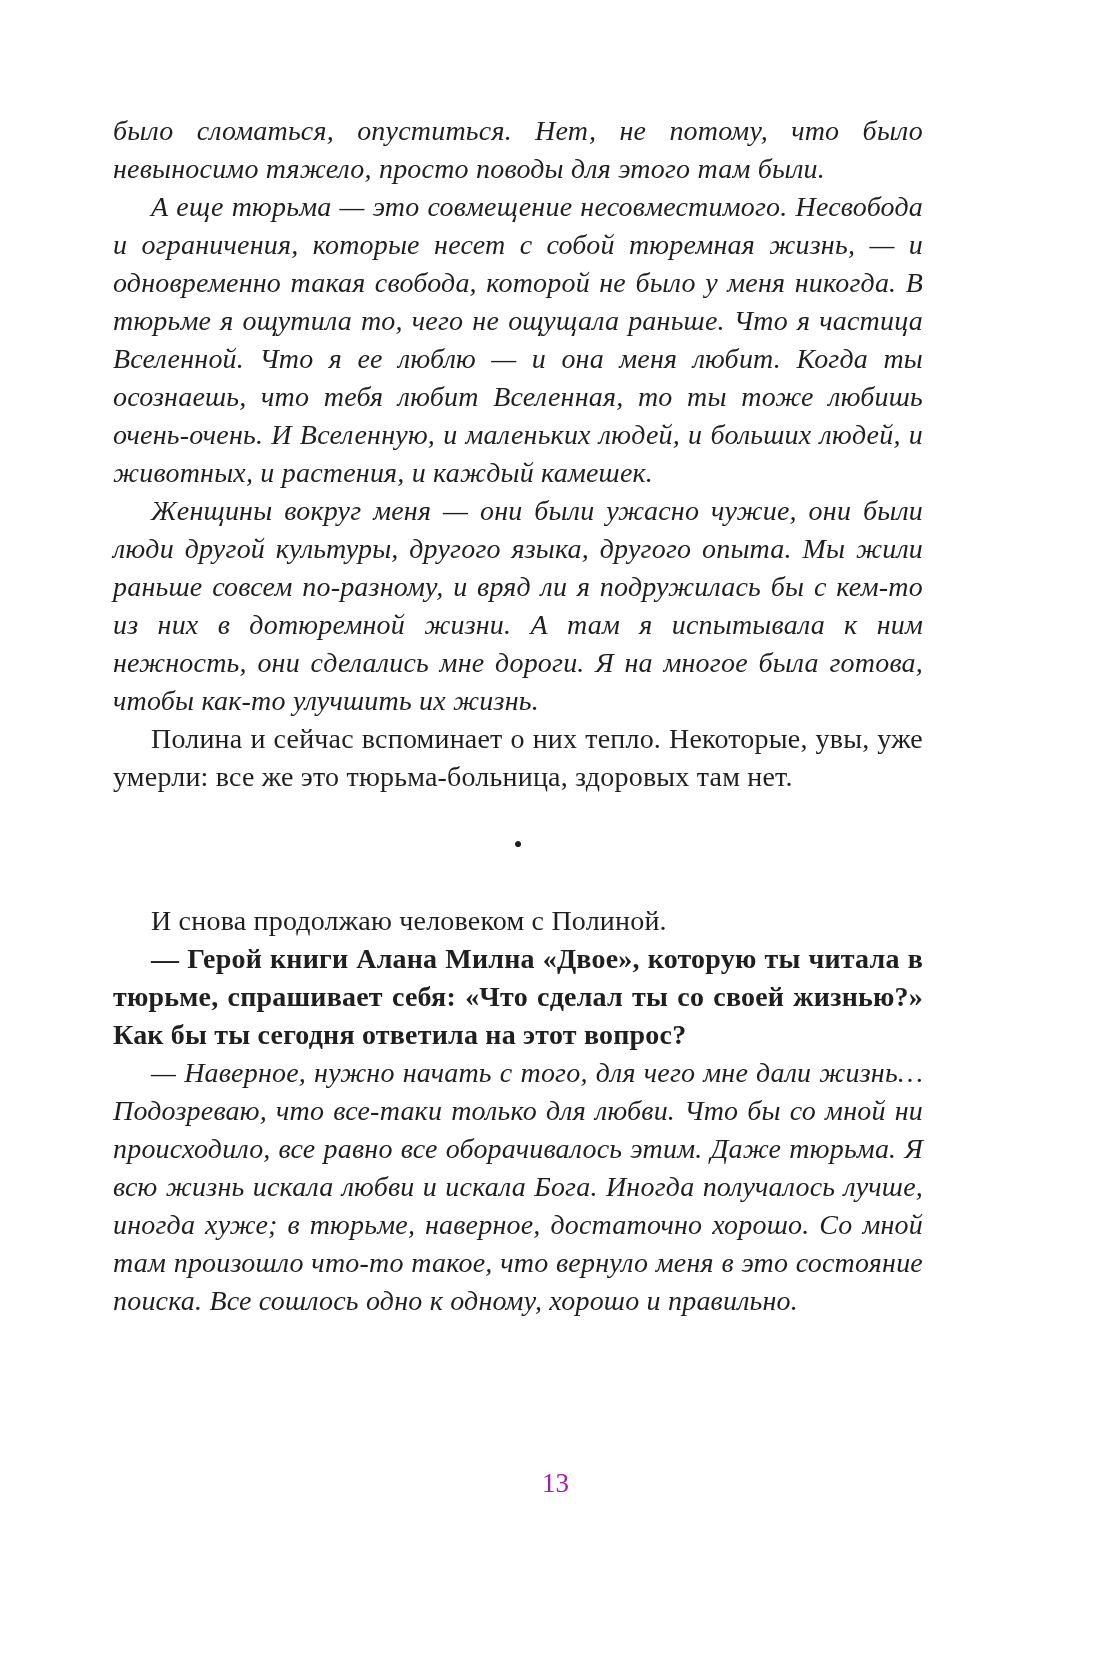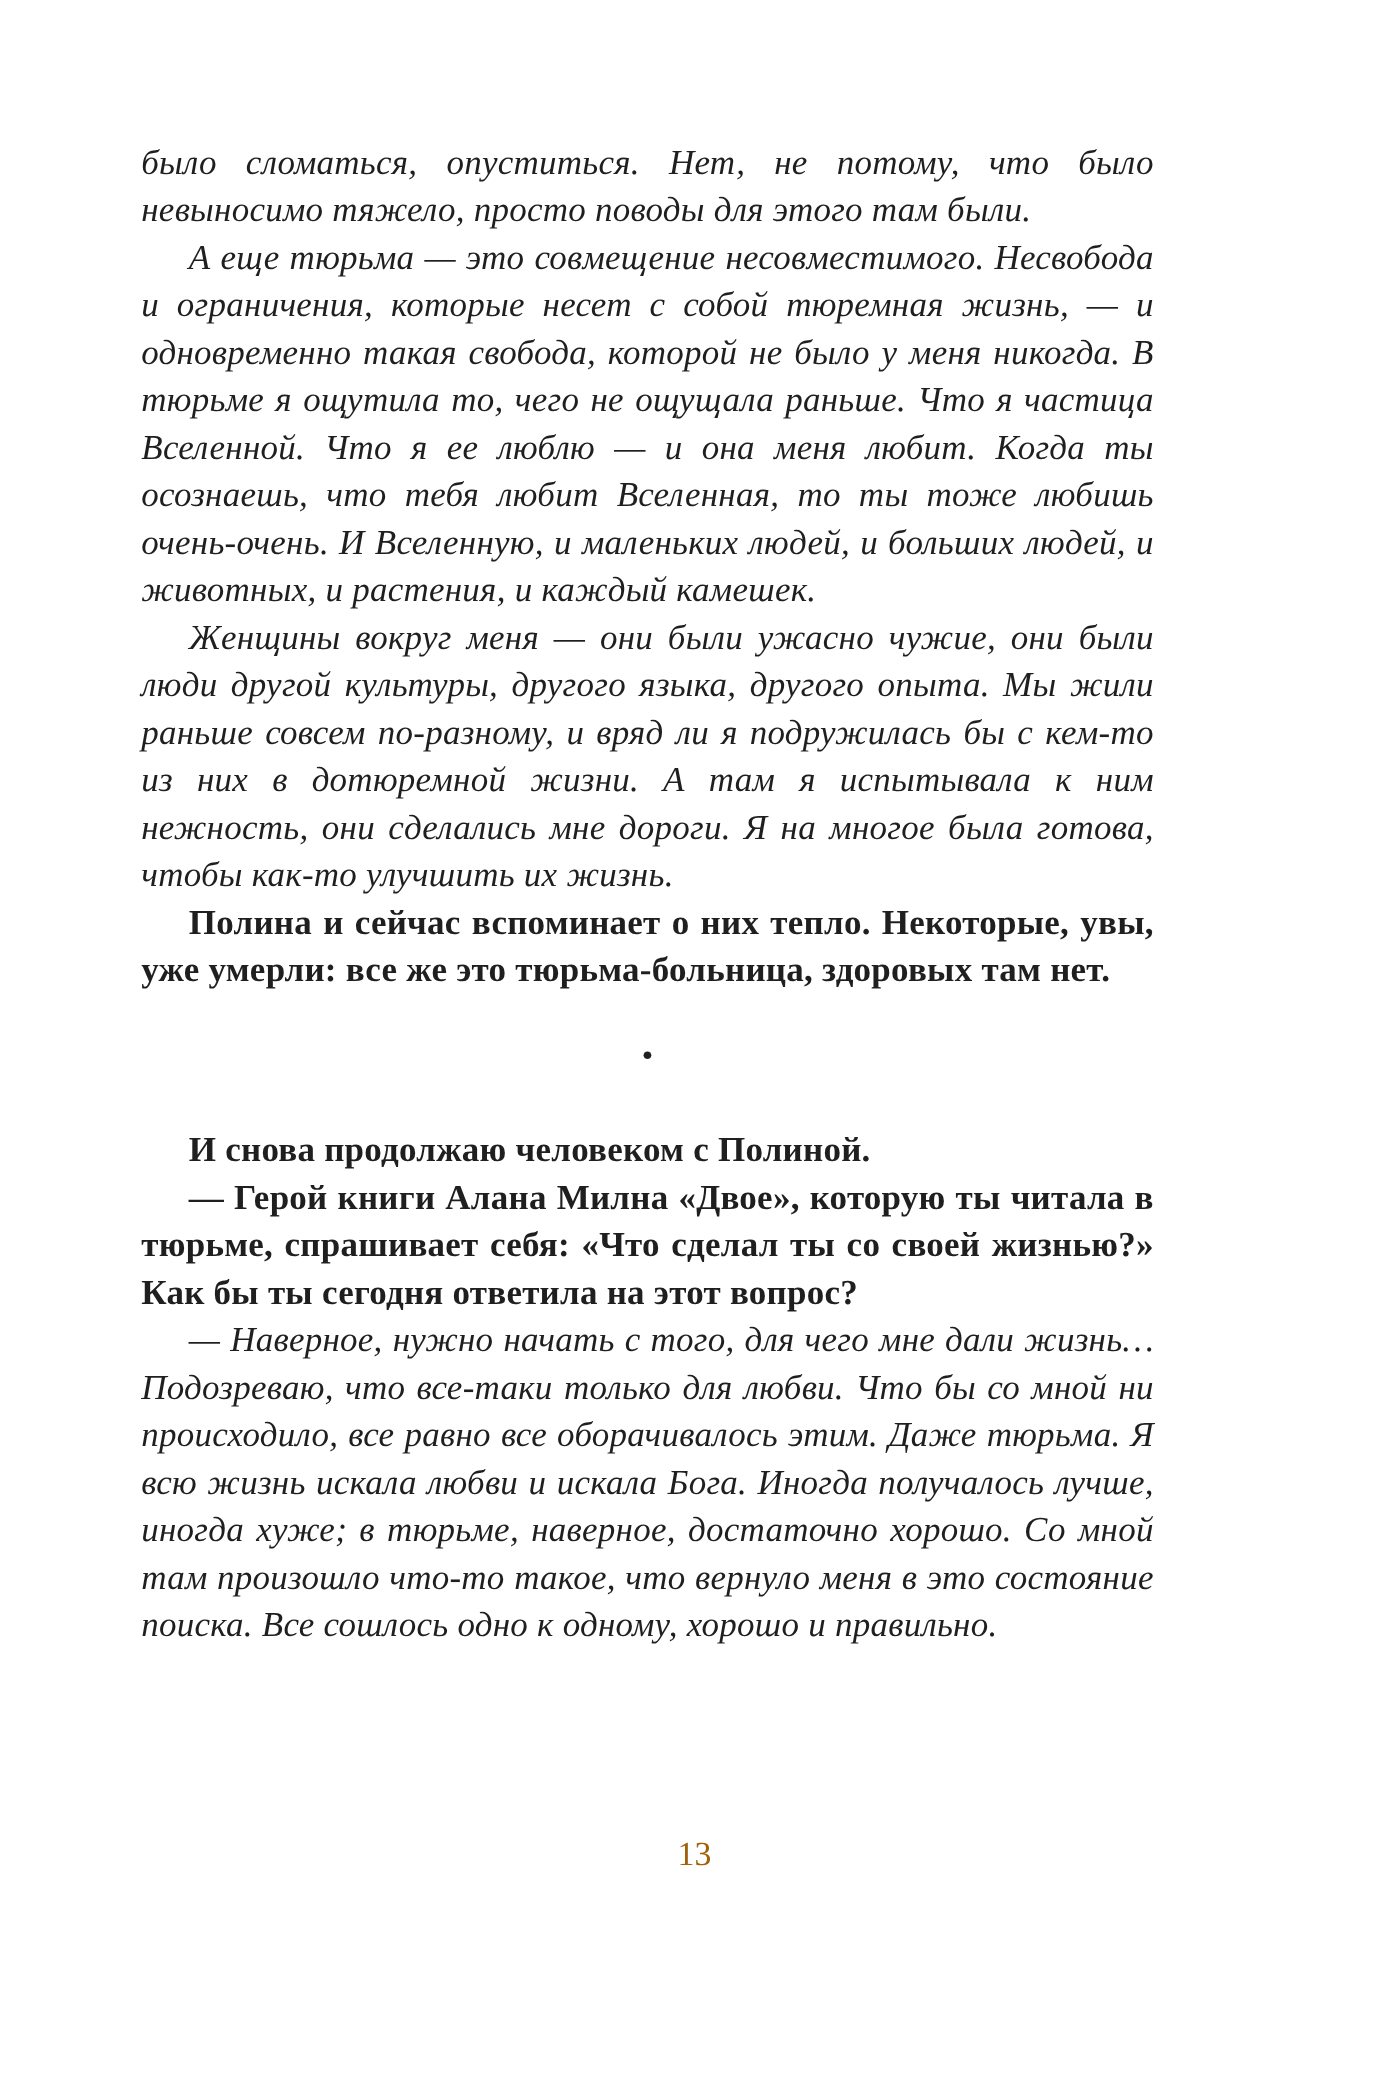--- a/index.html
+++ b/index.html
@@ -37,40 +37,40 @@
   .para.italic {
     font-style: italic;
   }
   .para.bold {
     font-weight: bold;
     font-style: normal;
     font-family: Liberation Serif, serif;
   }
   .para.regular {
     font-style: normal;
-    font-weight: bold;
+    font-weight: normal;
   }
   .separator {
     text-align: center;
     font-size: 26px;
     line-height: 26px;
     margin-top: 36px;
     margin-bottom: 44px;
     font-style: normal;
     color: #1f1f1f;
   }
   .page-number {
     position: absolute;
     left: 0;
     right: 0;
     top: 1468px;
     text-align: center;
     font-size: 27px;
     font-style: normal;
-    color: #a16207;
+    color: #a21caf;
   }
 </style>
 </head>
 <body>
 
 <div class="page">
   <div class="content">
     <p class="para italic noindent">было сломаться, опуститься. Нет, не потому, что было невыносимо тяжело, просто поводы для этого там были.</p>
     <p class="para italic">А еще тюрьма — это совмещение несовместимого. Несвобода и ограничения, которые несет с собой тюремная жизнь, — и одновременно такая свобода, которой не было у меня никогда. В тюрьме я ощутила то, чего не ощущала раньше. Что я частица Вселенной. Что я ее люблю — и она меня любит. Когда ты осознаешь, что тебя любит Вселенная, то ты тоже любишь очень-очень. И Вселенную, и маленьких людей, и больших людей, и животных, и растения, и каждый камешек.</p>
     <p class="para italic">Женщины вокруг меня — они были ужасно чужие, они были люди другой культуры, другого языка, другого опыта. Мы жили раньше совсем по-разному, и вряд ли я подружилась бы с кем-то из них в дотюремной жизни. А там я испытывала к ним нежность, они сделались мне дороги. Я на многое была готова, чтобы как-то улучшить их жизнь.</p>

